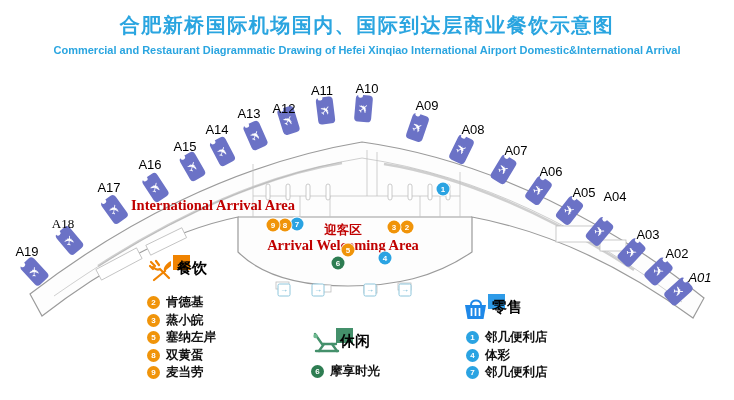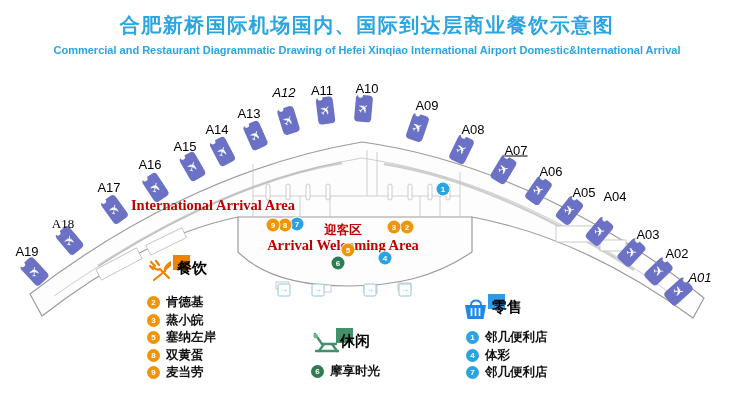--- a/index.html
+++ b/index.html
@@ -143,41 +143,41 @@
       <span class="plane">✈</span>
     </div>
     <div class="gate-label" style="left: 584px; top: 192px;">A05</div>
     <div class="gate-icon" style="left: 529.5px; top: 176.5px; transform: rotate(35deg);">
       <span class="plane">✈</span>
     </div>
     <div class="gate-label" style="left: 551px; top: 171px;">A06</div>
     <div class="gate-icon" style="left: 494.5px; top: 155.5px; transform: rotate(31deg);">
       <span class="plane">✈</span>
     </div>
-    <div class="gate-label" style="left: 516px; top: 150px; text-decoration: underline;">A07</div>
+    <div class="gate-label" style="left: 516px; top: 150px;">A07</div>
     <div class="gate-icon" style="left: 452.5px; top: 135.5px; transform: rotate(26deg);">
       <span class="plane">✈</span>
     </div>
     <div class="gate-label" style="left: 473px; top: 129px;">A08</div>
     <div class="gate-icon" style="left: 408.5px; top: 113.5px; transform: rotate(19deg);">
       <span class="plane">✈</span>
     </div>
     <div class="gate-label" style="left: 427px; top: 105px;">A09</div>
     <div class="gate-icon" style="left: 354.5px; top: 94.5px; transform: rotate(5deg);">
       <span class="plane">✈</span>
     </div>
     <div class="gate-label" style="left: 367px; top: 88px;">A10</div>
     <div class="gate-icon" style="left: 316.5px; top: 96.5px; transform: rotate(-7deg);">
       <span class="plane">✈</span>
     </div>
     <div class="gate-label" style="left: 322px; top: 90px;">A11</div>
     <div class="gate-icon" style="left: 279.5px; top: 106.5px; transform: rotate(-17deg);">
       <span class="plane">✈</span>
     </div>
-    <div class="gate-label" style="left: 284px; top: 92px; font-style: italic;">A12</div>
+    <div class="gate-label" style="left: 284px; top: 108px;">A12</div>
     <div class="gate-icon" style="left: 246.5px; top: 121.5px; transform: rotate(-24deg);">
       <span class="plane">✈</span>
     </div>
     <div class="gate-label" style="left: 249px; top: 113px;">A13</div>
     <div class="gate-icon" style="left: 213.5px; top: 137.5px; transform: rotate(-28deg);">
       <span class="plane">✈</span>
     </div>
     <div class="gate-label" style="left: 217px; top: 129px;">A14</div>
     <div class="gate-icon" style="left: 183.5px; top: 152.5px; transform: rotate(-30deg);">
       <span class="plane">✈</span>

